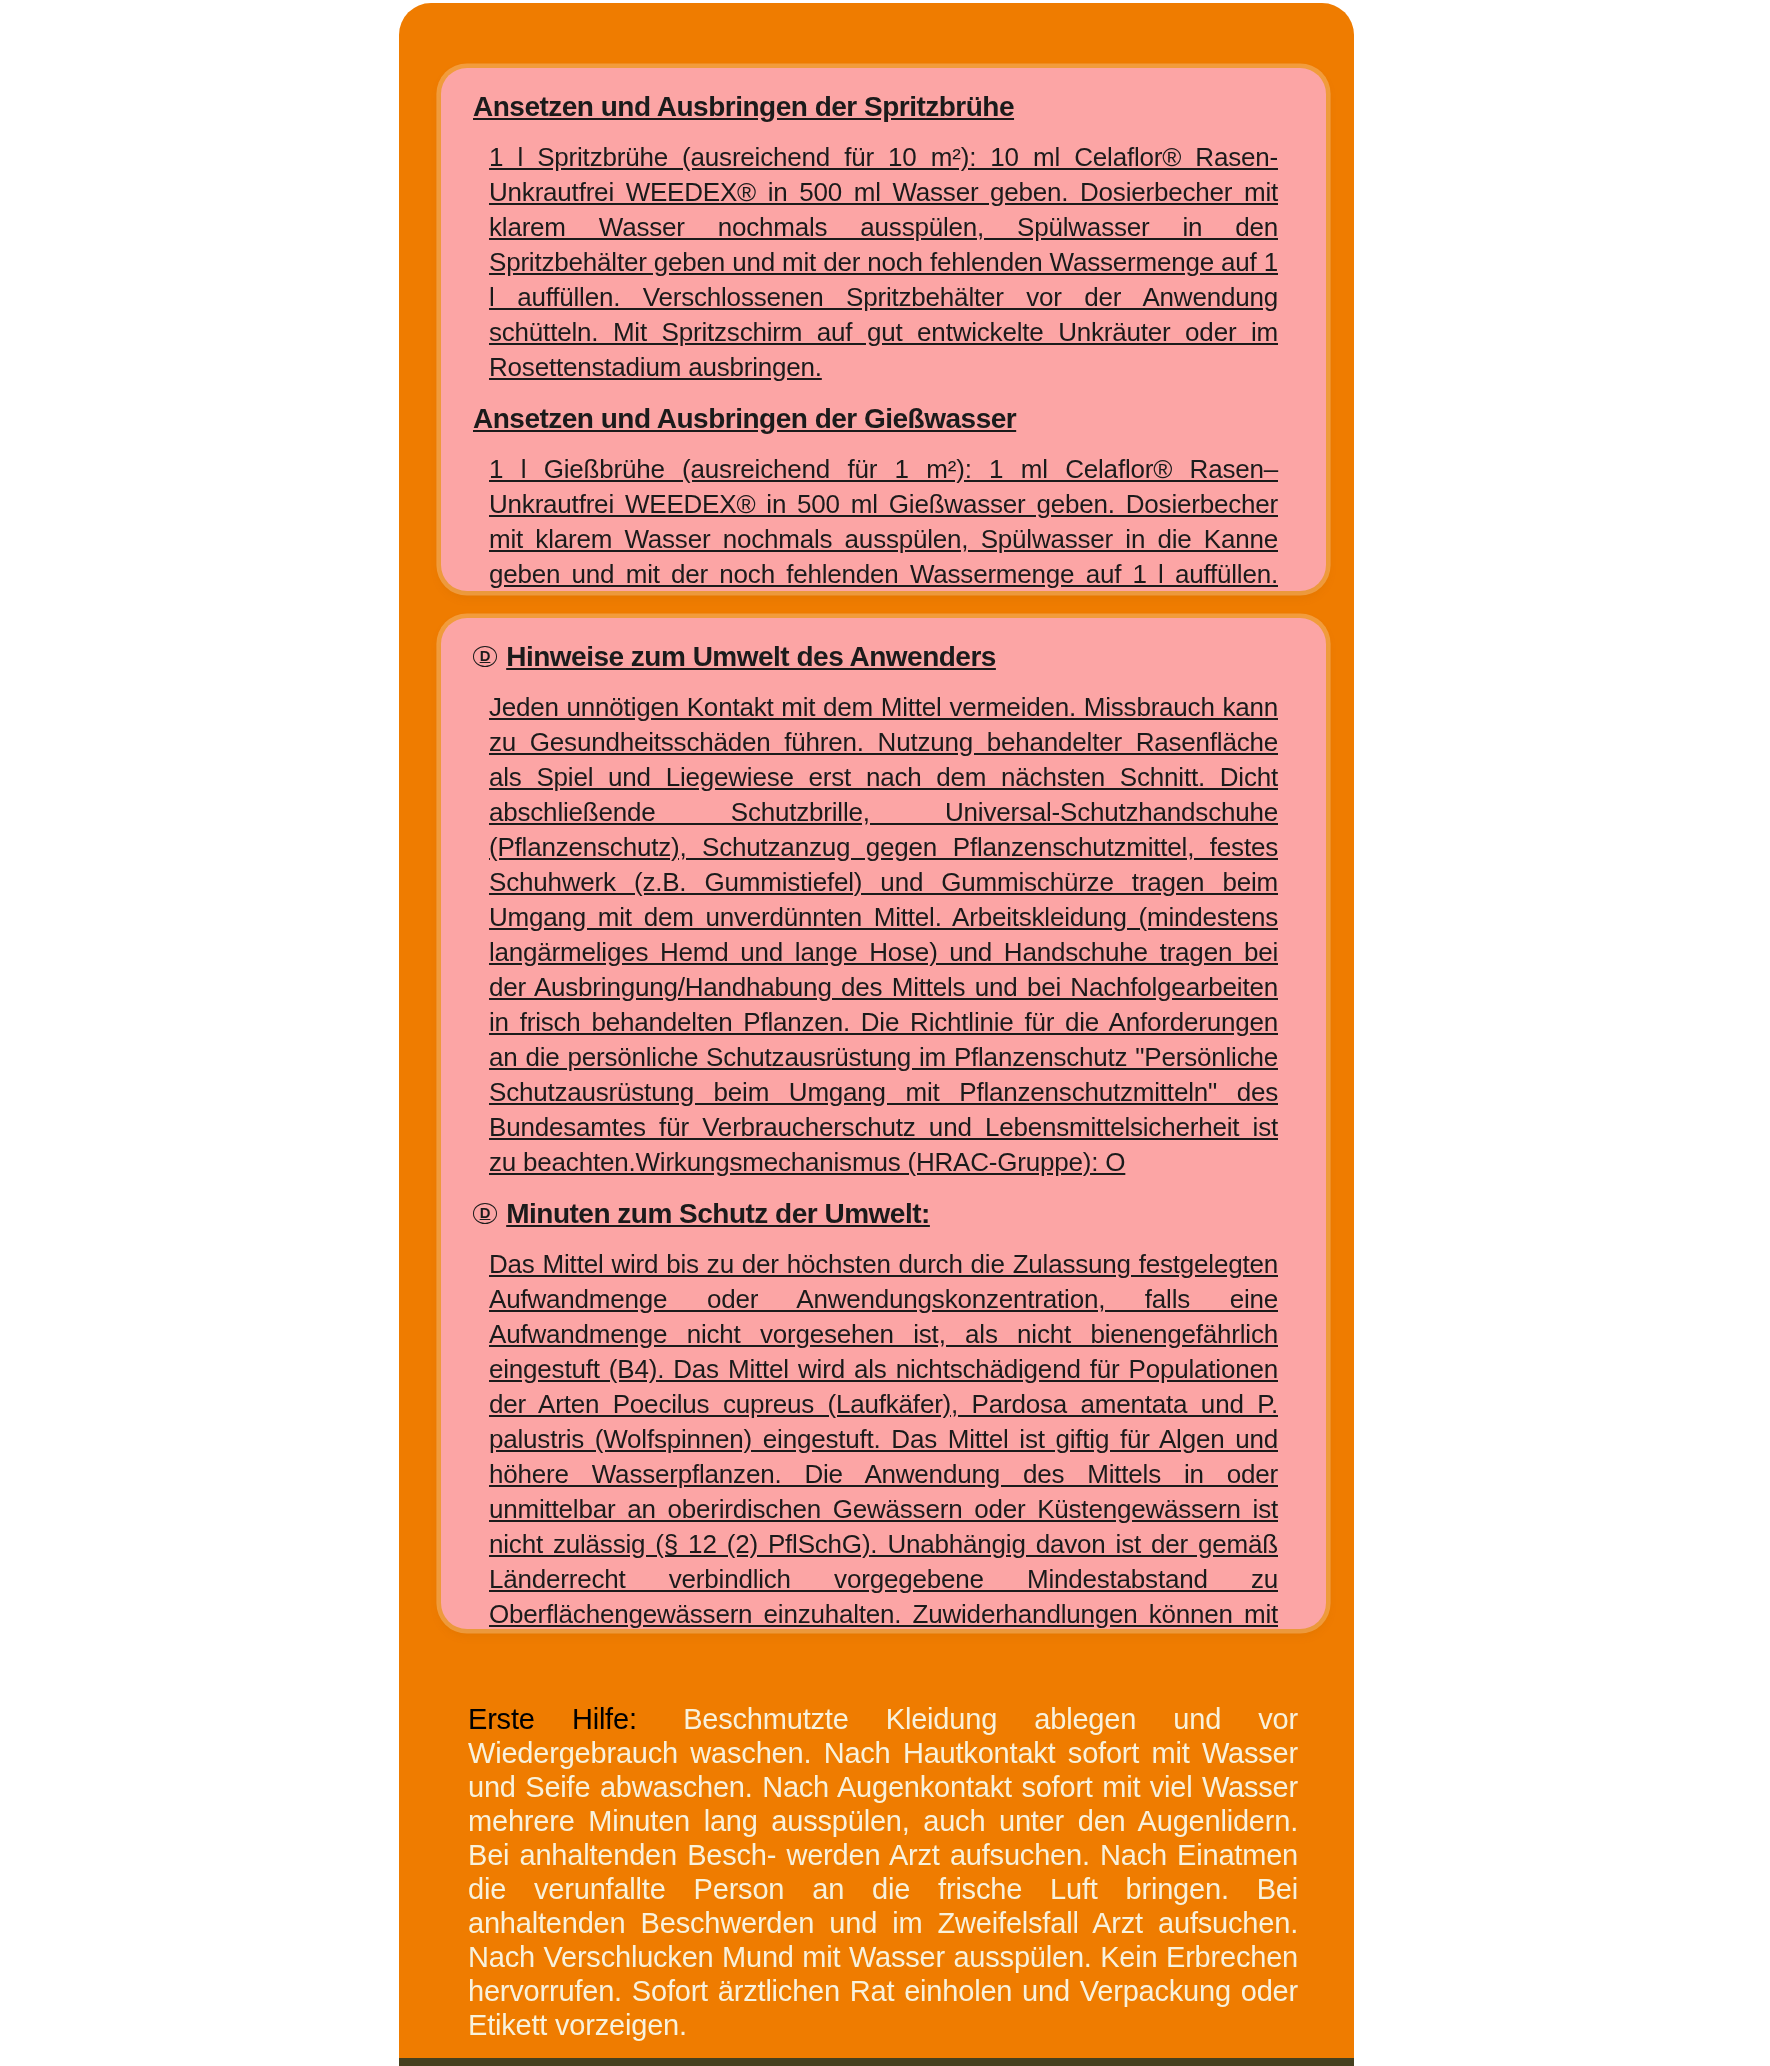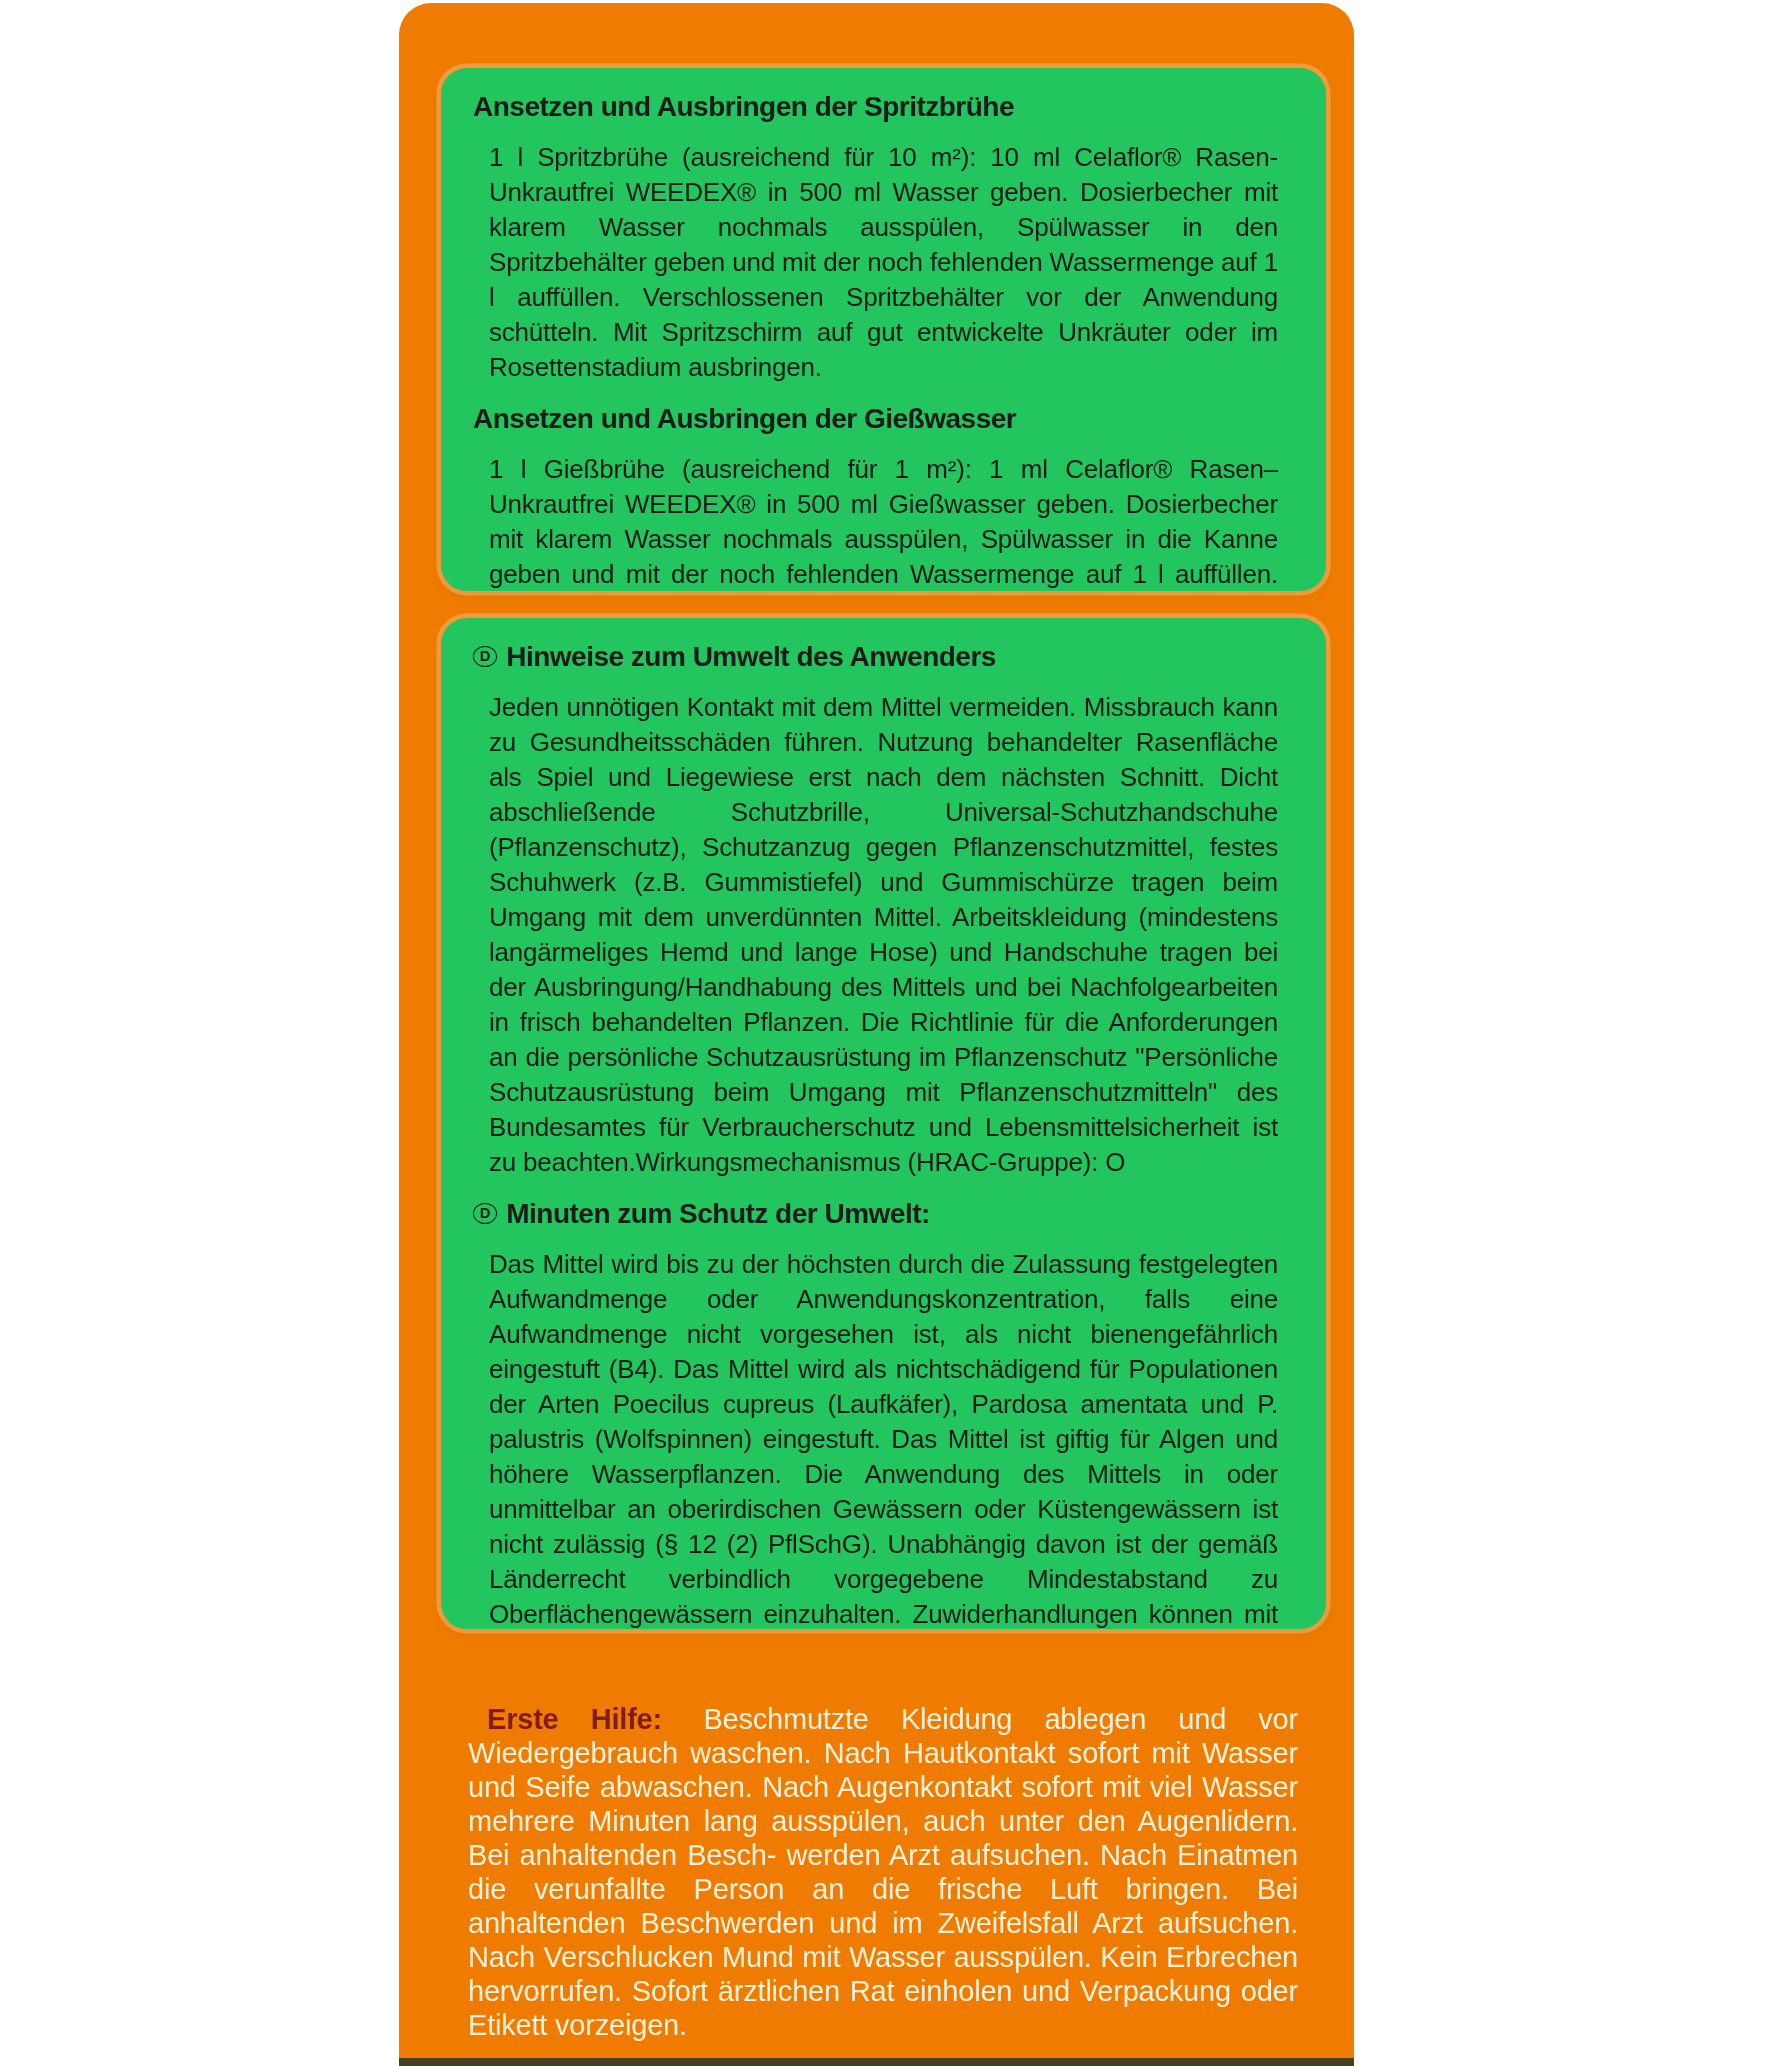--- a/index.html
+++ b/index.html
@@ -17,27 +17,28 @@
     top: 2.8px;
     width: 955px;
     height: 2063px;
     background: #EF7C00;
     border-radius: 32px 32px 0 0;
   }
   .content-box {
     position: absolute;
     left: 42px;
     width: 885px;
-    background: #22c55e;
+    background: #fca5a5;
     border-radius: 26px;
     padding: 21px 32px;
     box-sizing: border-box;
     overflow: hidden;
     box-shadow: 0 0 0 4.6px rgba(255,243,214,0.28), 0 4.6px 11px rgba(150,80,0,0.16);
     color: #1b1b1b;
+    text-decoration: underline;
   }
   .box-1 { top: 65px; height: 523px; }
   .box-2 { top: 615px; height: 1011px; }
   .content-box h3 {
     margin: 0;
     font-size: 28px;
     line-height: 35px;
     font-weight: 700;
     letter-spacing: -0.5px;
     text-align: left;
@@ -75,24 +76,23 @@
     left: 69px;
     top: 1670px;
     width: 830px;
     font-size: 29px;
     line-height: 34px;
     letter-spacing: -0.2px;
     text-align: justify;
     color: #F8F2DC;
   }
   .first-aid .fa-label {
-    font-weight: 700;
-    color: #7f1d1d;
+    font-weight: 400;
+    color: #000000;
     margin-right: 9.2px;
-    margin-left: 19px;
   }
   .bottom-edge {
     position: absolute;
     left: 0;
     bottom: 0;
     width: 100%;
     height: 7.4px;
     background: #45401f;
   }
 </style>

